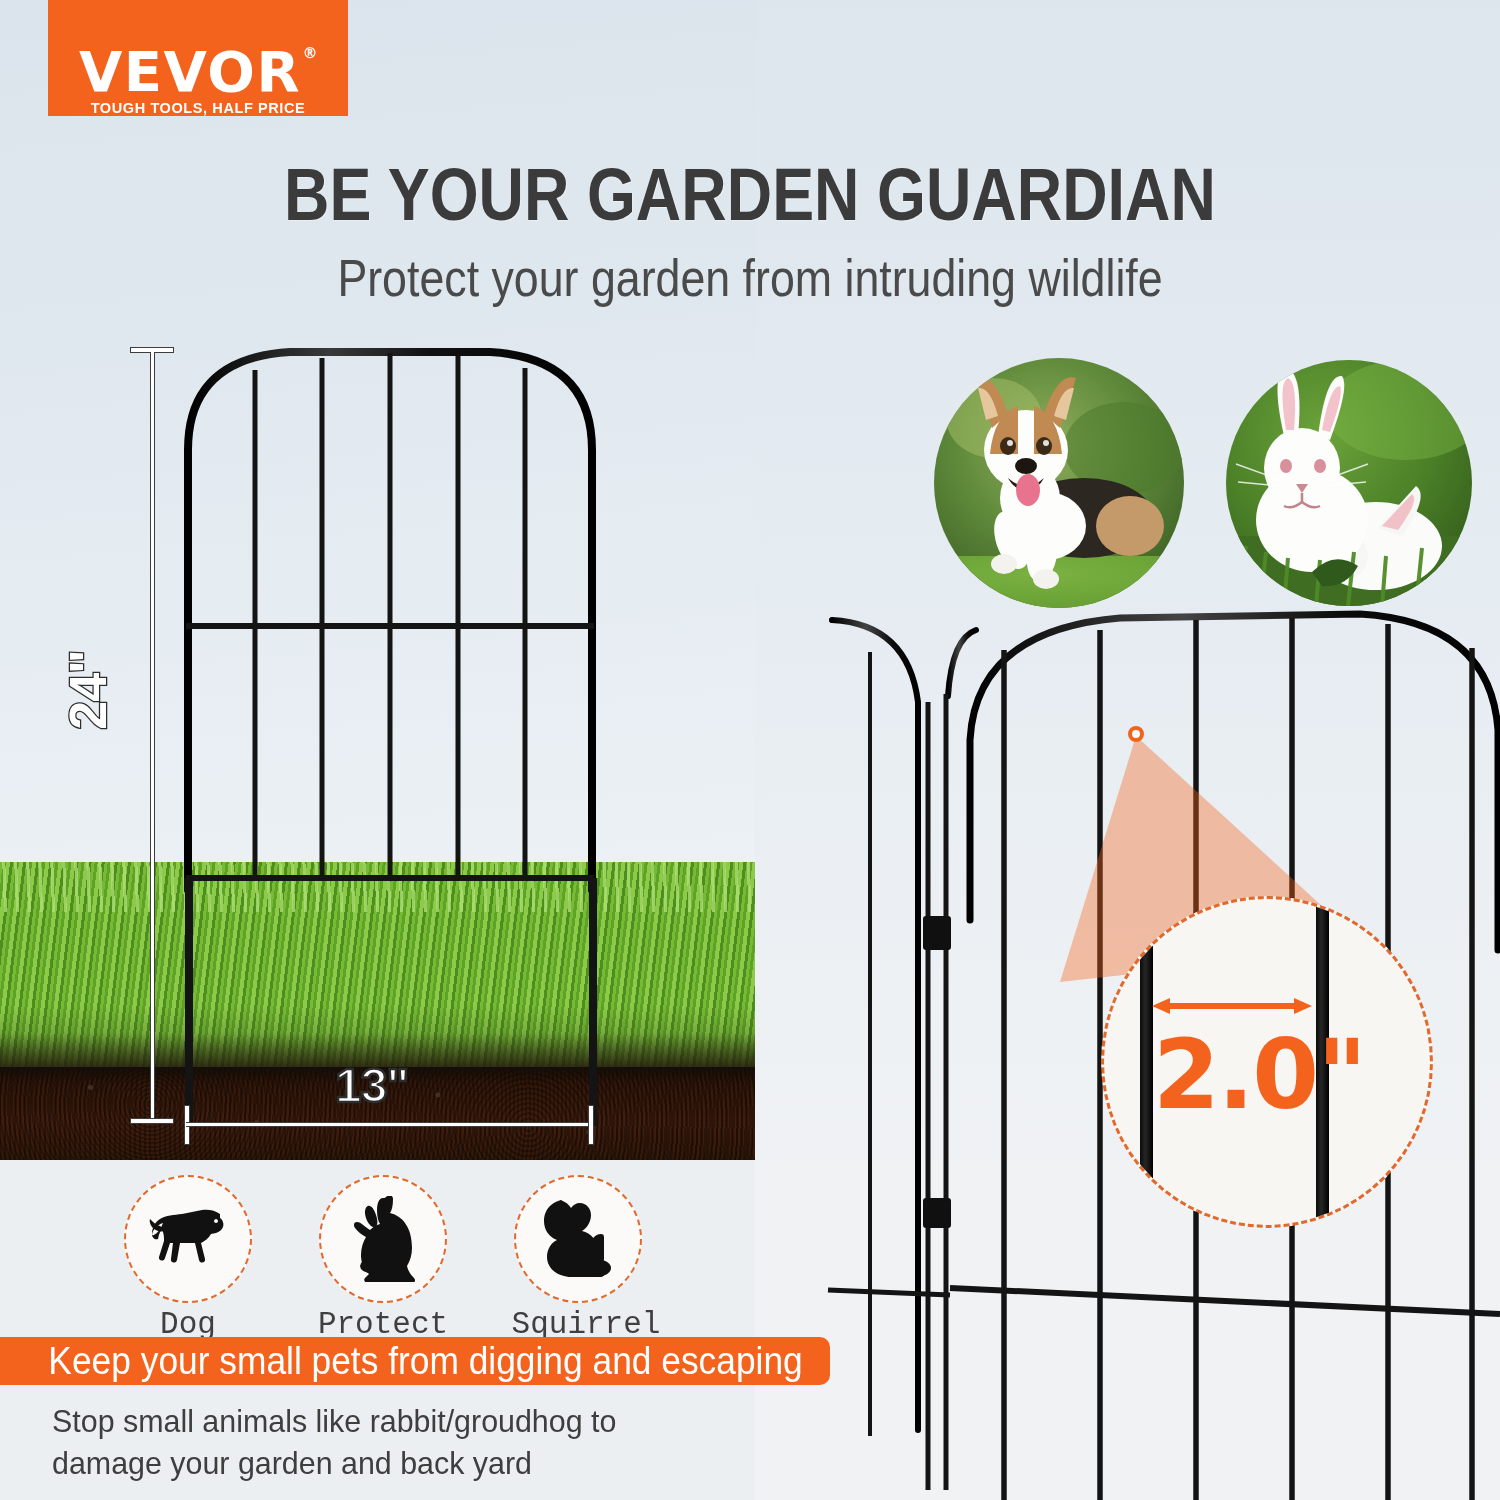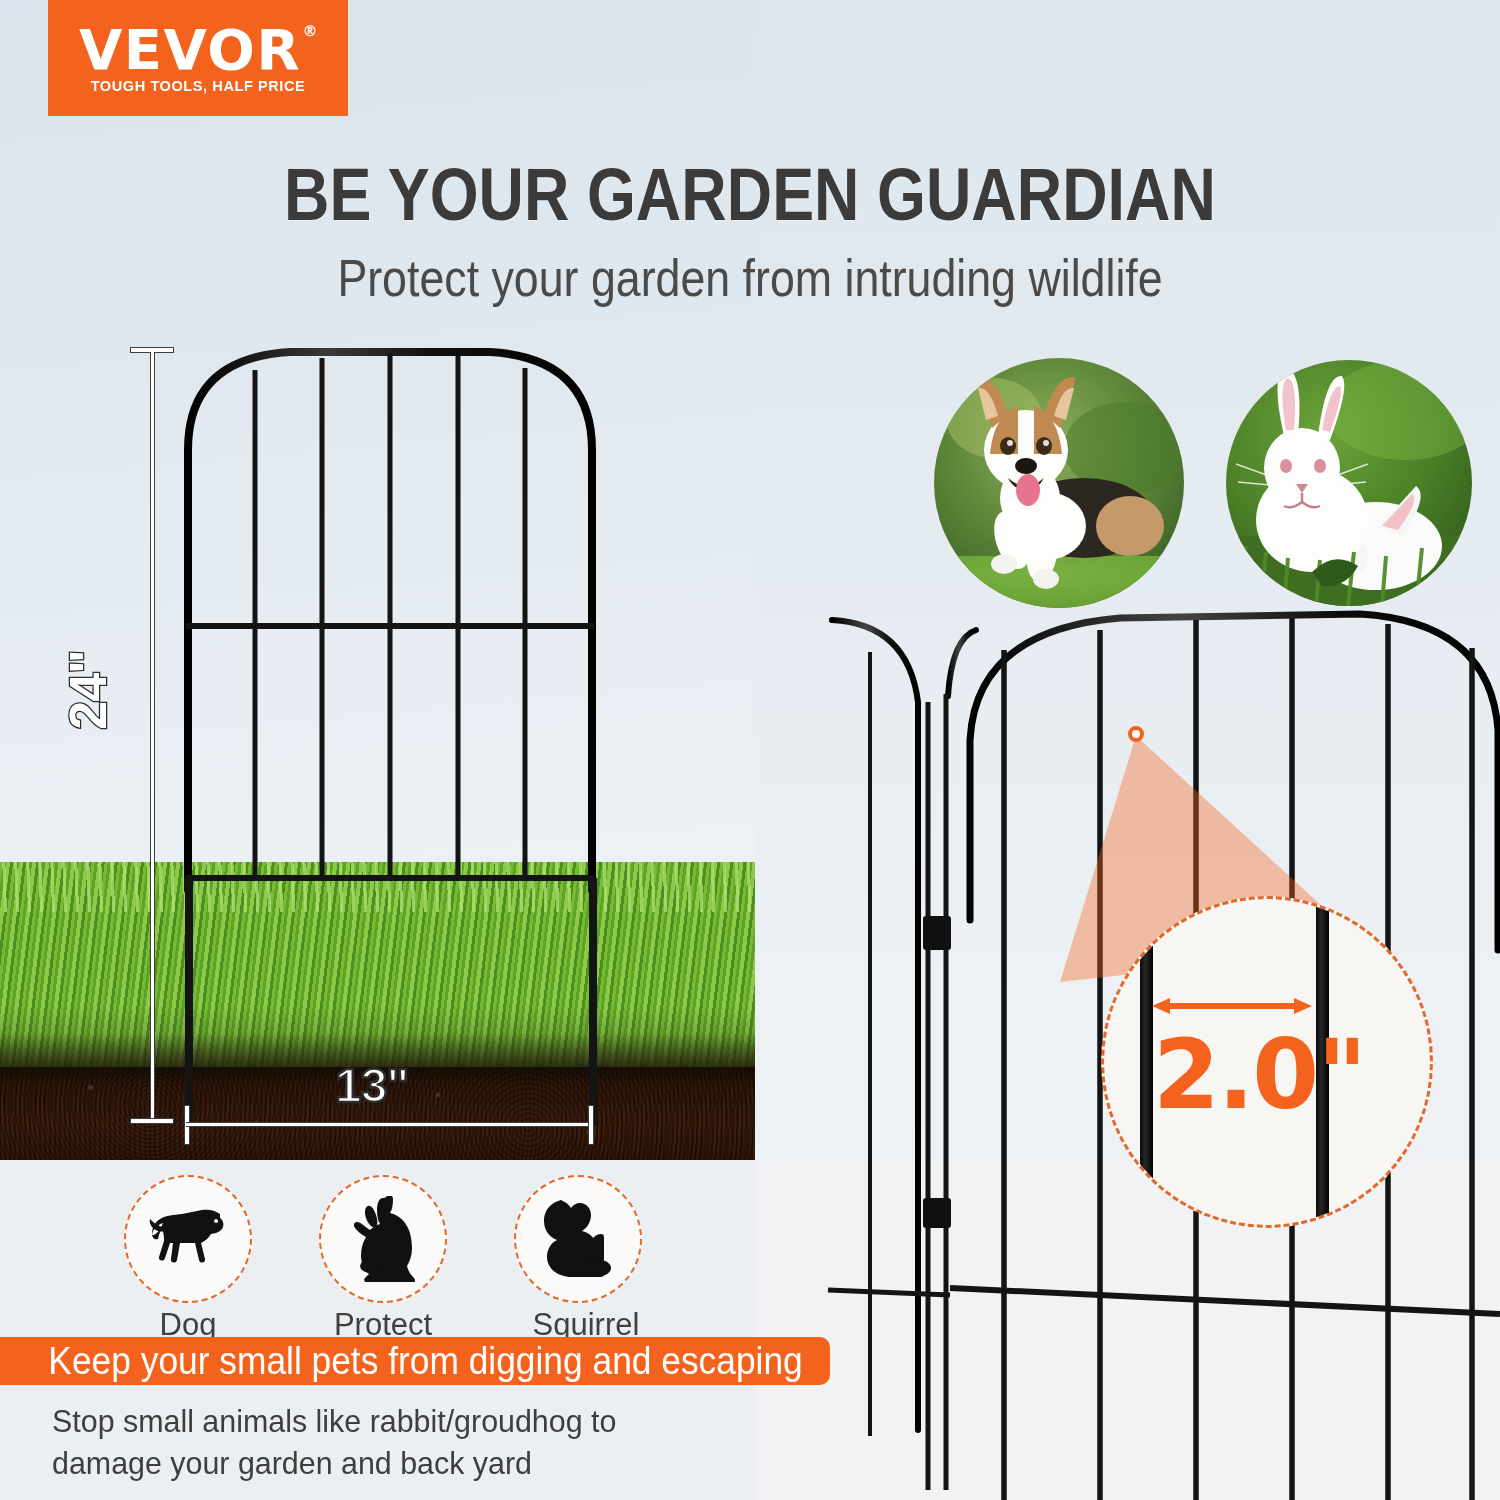--- a/index.html
+++ b/index.html
@@ -27,21 +27,21 @@
   .bg-rightcol {
     position:absolute; left:755px; top:0; width:745px; height:1500px;
     background:linear-gradient(180deg,#dde6ed 0%,#e4ebf1 35%,#eef1f4 70%,#f1f3f5 100%);
     pointer-events:none;
   }
 
   
   .logo-box {
     position:absolute; left:48px; top:0px; width:300px; height:116px;
     background:#f4631e; color:#fff;
-    display:flex; flex-direction:column; align-items:center; justify-content:center;
+    display:flex; flex-direction:column; align-items:center; justify-content:flex-end;
   }
   .logo-word {
     font-family:"DejaVu Sans", sans-serif;
     font-weight:700; font-size:56px; letter-spacing:1.5px; line-height:1;
     position:relative; padding-right:16px;
   }
   .logo-reg {
     position:absolute; right:-2px; top:2px; font-size:15px; font-weight:700;
   }
   .logo-tag {
@@ -182,21 +182,21 @@
   .icon-badge {
     position:absolute; width:128px; height:128px; border-radius:50%;
     background:#fbfaf8; border:2.5px dashed #e2692c;
     display:flex; align-items:center; justify-content:center;
   }
   .icon-badge.i0 { left:6px; top:0; }
   .icon-badge.i1 { left:201px; top:0; }
   .icon-badge.i2 { left:396px; top:0; }
   .icon-label {
     position:absolute; top:132px; width:160px; text-align:center;
-    font-family:Liberation Sans, sans-serif;
+    font-family:Liberation Mono, monospace;
     font-size:31px; color:#3f3f3f;
   }
   .icon-label.l0 { left:-10px; }
   .icon-label.l1 { left:185px; }
   .icon-label.l2 { left:388px; }
 
   
   .banner {
     position:absolute; left:0; top:1337px; width:830px; height:48px;
     background:#f4631e; border-radius:0 10px 10px 0;

